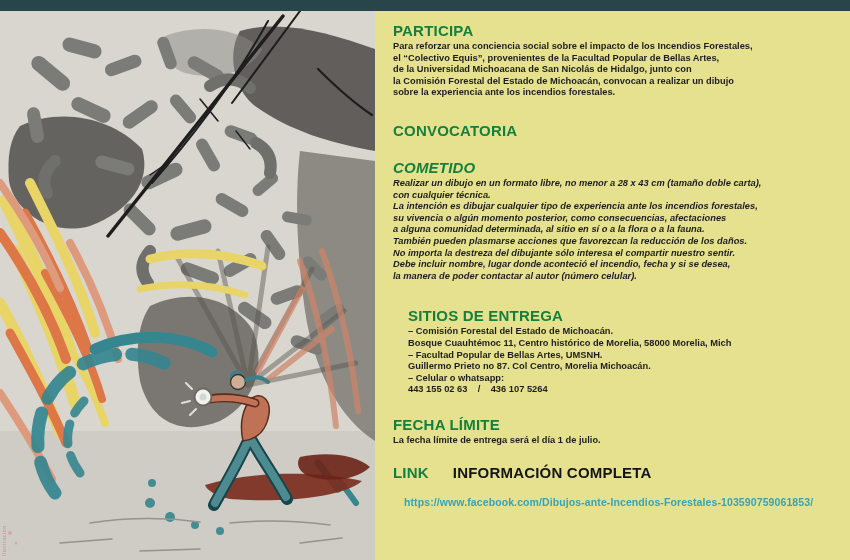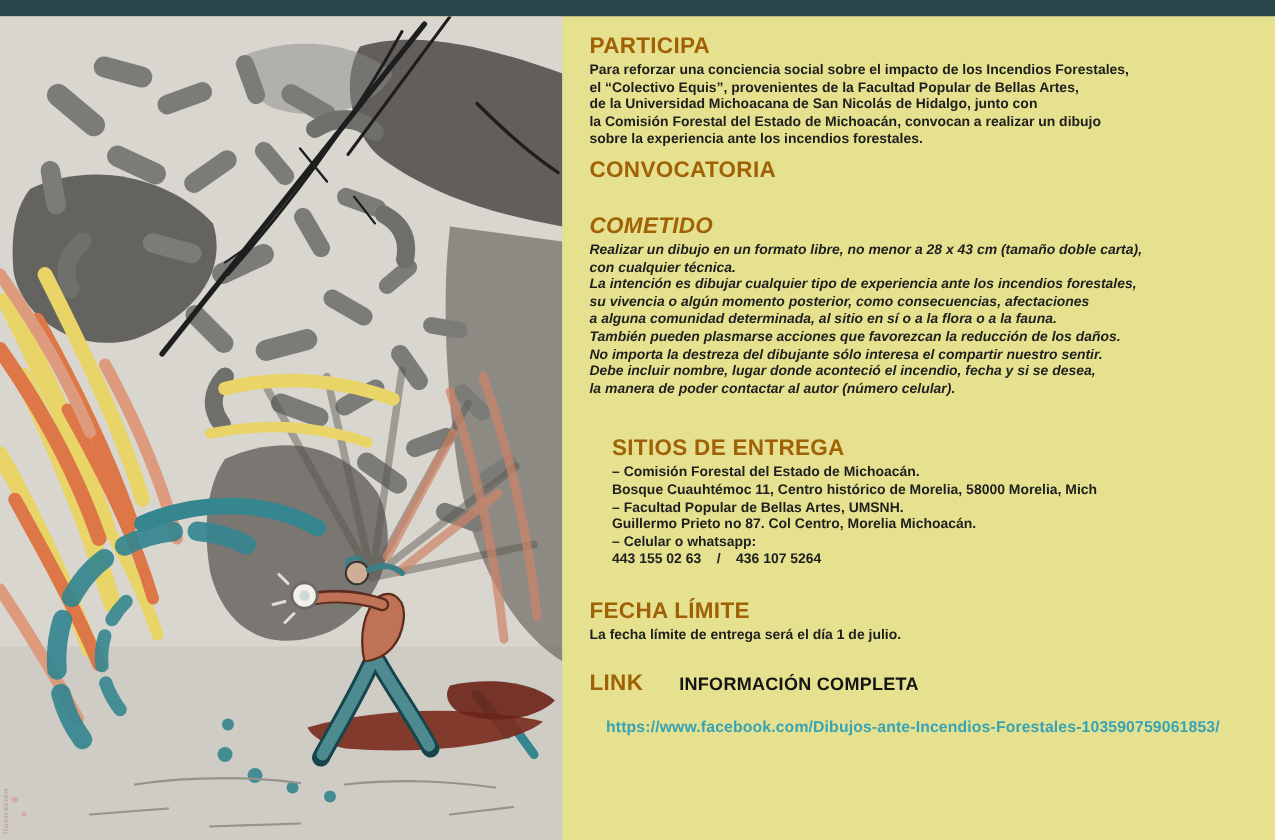--- a/index.html
+++ b/index.html
@@ -13,35 +13,35 @@
   .credit{
     position:absolute;left:1px;top:479px;height:66px;
     writing-mode:vertical-rl;transform:rotate(180deg);
     font-size:5px;font-weight:bold;color:#c49a9a;letter-spacing:.5px;opacity:.85;
   }
   .panel{
     position:absolute;left:375px;top:11px;width:475px;height:549px;background:#e5e18f;
   }
   .col{position:absolute;left:18px;top:0;width:450px;color:#1b1b1b;}
   .sec h2{
-    margin:0 0 1px 0;font-size:15px;line-height:18px;font-weight:bold;color:#a16207;
+    margin:0 0 1px 0;font-size:15px;line-height:18px;font-weight:bold;color:#15803d;
     letter-spacing:.2px;
   }
   .sec .body{
     margin:0;font-size:9.3px;font-weight:bold;line-height:11.6px;
     white-space:pre-line;color:#1e1e1e;
   }
   .s1{margin-top:11px;}
-  .s2{margin-top:6px;}
+  .s2{margin-top:23px;}
   .s3{margin-top:19px;font-style:italic;}
   .s4{margin-top:25px;margin-left:15px;}
   .s5{margin-top:20px;}
   .s6{margin-top:18px;}
   .linkline{display:flex;align-items:baseline;gap:24px;}
-  .linkline .sub{font-size:12px;font-weight:bold;letter-spacing:.2px;color:#141414;}
+  .linkline .sub{font-size:15px;font-weight:bold;letter-spacing:.2px;color:#141414;}
   .url{
     display:block;margin-top:13px;font-size:10.5px;font-weight:bold;
     color:#38a3b5;text-decoration:none;letter-spacing:.1px;cursor:pointer;padding-left:11px;
   }
 </style>
 </head>
 <body>
 
 <div class="poster">
 

